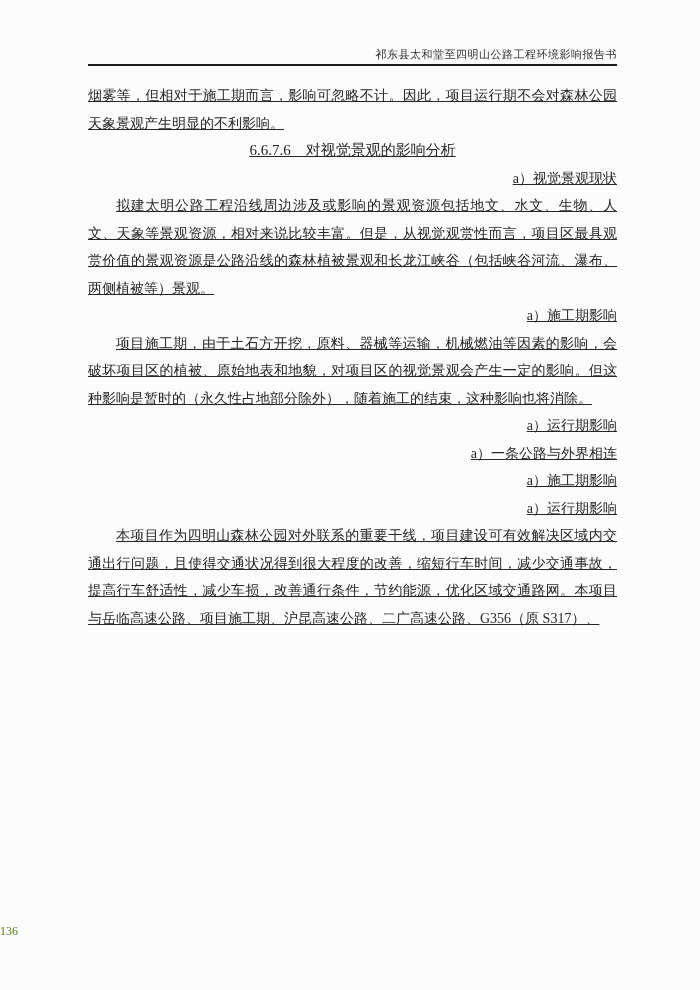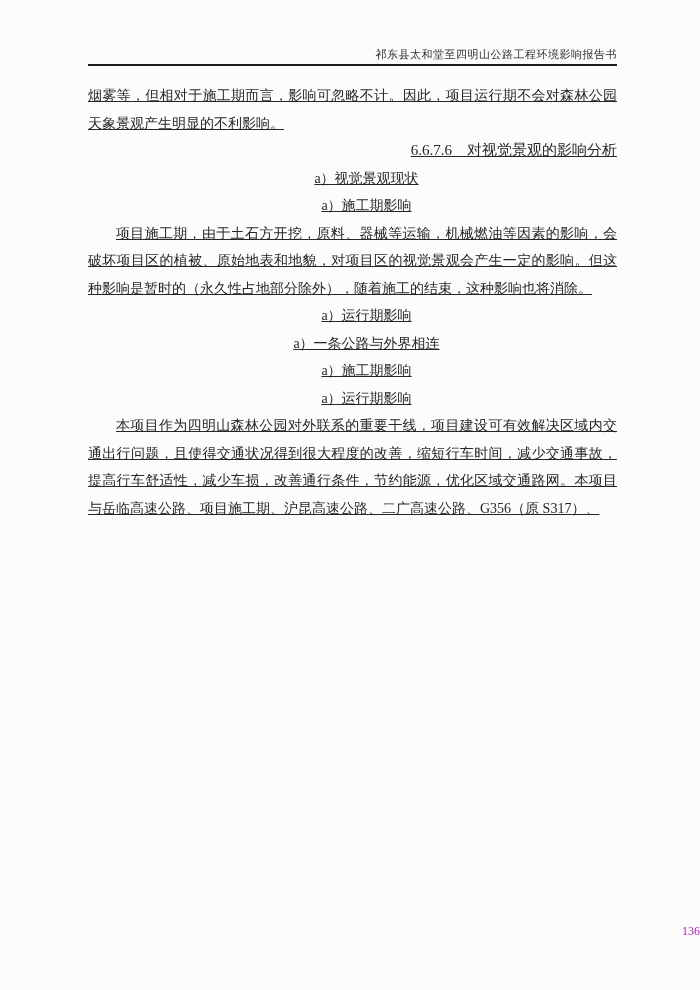--- a/index.html
+++ b/index.html
@@ -49,51 +49,52 @@
   .para {
     text-align: justify;
     text-indent: 2em;
   }
   .para.no-indent {
     text-indent: 0;
   }
   .heading {
     font-size: 15px;
     text-indent: 0;
-    text-align: right;
+    text-align: center;
     white-space: nowrap;
   }
   .sub-heading {
     text-indent: 2em;
-    text-align: center;
+    text-align: right;
     white-space: nowrap;
   }
   .page-num {
     position: absolute;
     top: 924px;
     left: 0;
     width: 100%;
-    text-align: right;
+    text-align: left;
     font-size: 12px;
-    color: #a21caf;
+    color: #4d7c0f;
   }
 </style>
 </head>
 <body>
 
 <div class="page">
 
   <div class="header-text">祁东县太和堂至四明山公路工程环境影响报告书</div>
 
   <div class="header-rule"></div>
 
   <div class="content">
     <p class="para no-indent">烟雾等，但相对于施工期而言，影响可忽略不计。因此，项目运行期不会对森林公园天象景观产生明显的不利影响。</p>
     <p class="heading">6.6.7.6　对视觉景观的影响分析</p>
     <p class="sub-heading">a）视觉景观现状</p>
+    <p class="para">拟建太明公路工程沿线周边涉及或影响的景观资源包括地文、水文、生物、人文、天象等景观资源，相对来说比较丰富。但是，从视觉观赏性而言，项目区最具观赏价值的景观资源是公路沿线的森林植被景观和长龙江峡谷（包括峡谷河流、瀑布、两侧植被等）景观。</p>
     <p class="sub-heading">a）施工期影响</p>
     <p class="para">项目施工期，由于土石方开挖，原料、器械等运输，机械燃油等因素的影响，会破坏项目区的植被、原始地表和地貌，对项目区的视觉景观会产生一定的影响。但这种影响是暂时的（永久性占地部分除外），随着施工的结束，这种影响也将消除。</p>
     <p class="sub-heading">a）运行期影响</p>
     <p class="sub-heading">a）一条公路与外界相连</p>
     <p class="sub-heading">a）施工期影响</p>
     <p class="sub-heading">a）运行期影响</p>
     <p class="para">本项目作为四明山森林公园对外联系的重要干线，项目建设可有效解决区域内交通出行问题，且使得交通状况得到很大程度的改善，缩短行车时间，减少交通事故，提高行车舒适性，减少车损，改善通行条件，节约能源，优化区域交通路网。本项目与岳临高速公路、项目施工期、沪昆高速公路、二广高速公路、G356（原 S317）、</p>
   </div>
 
   <div class="page-num">136</div>

